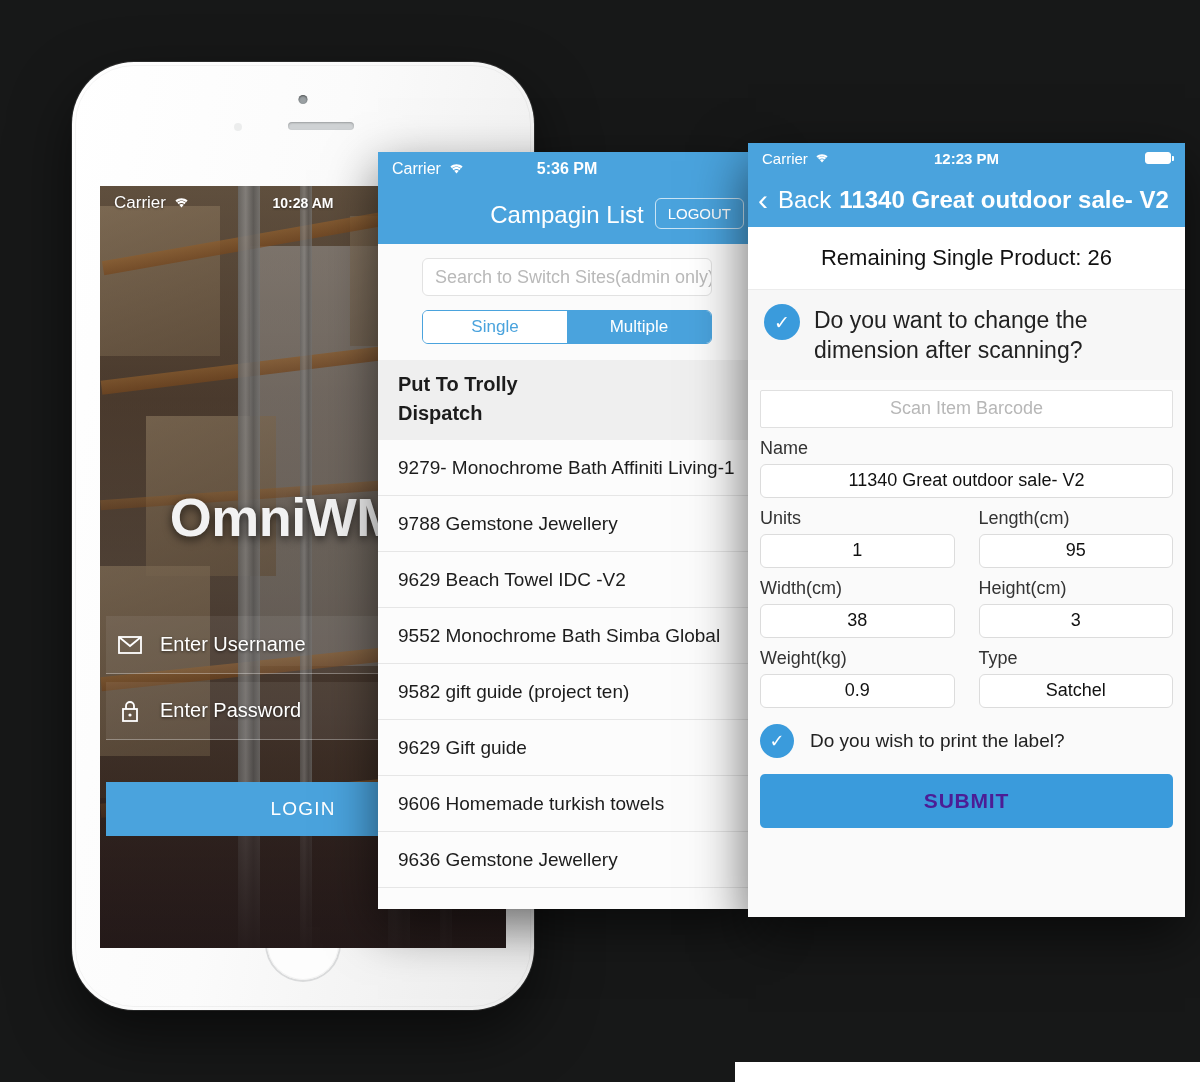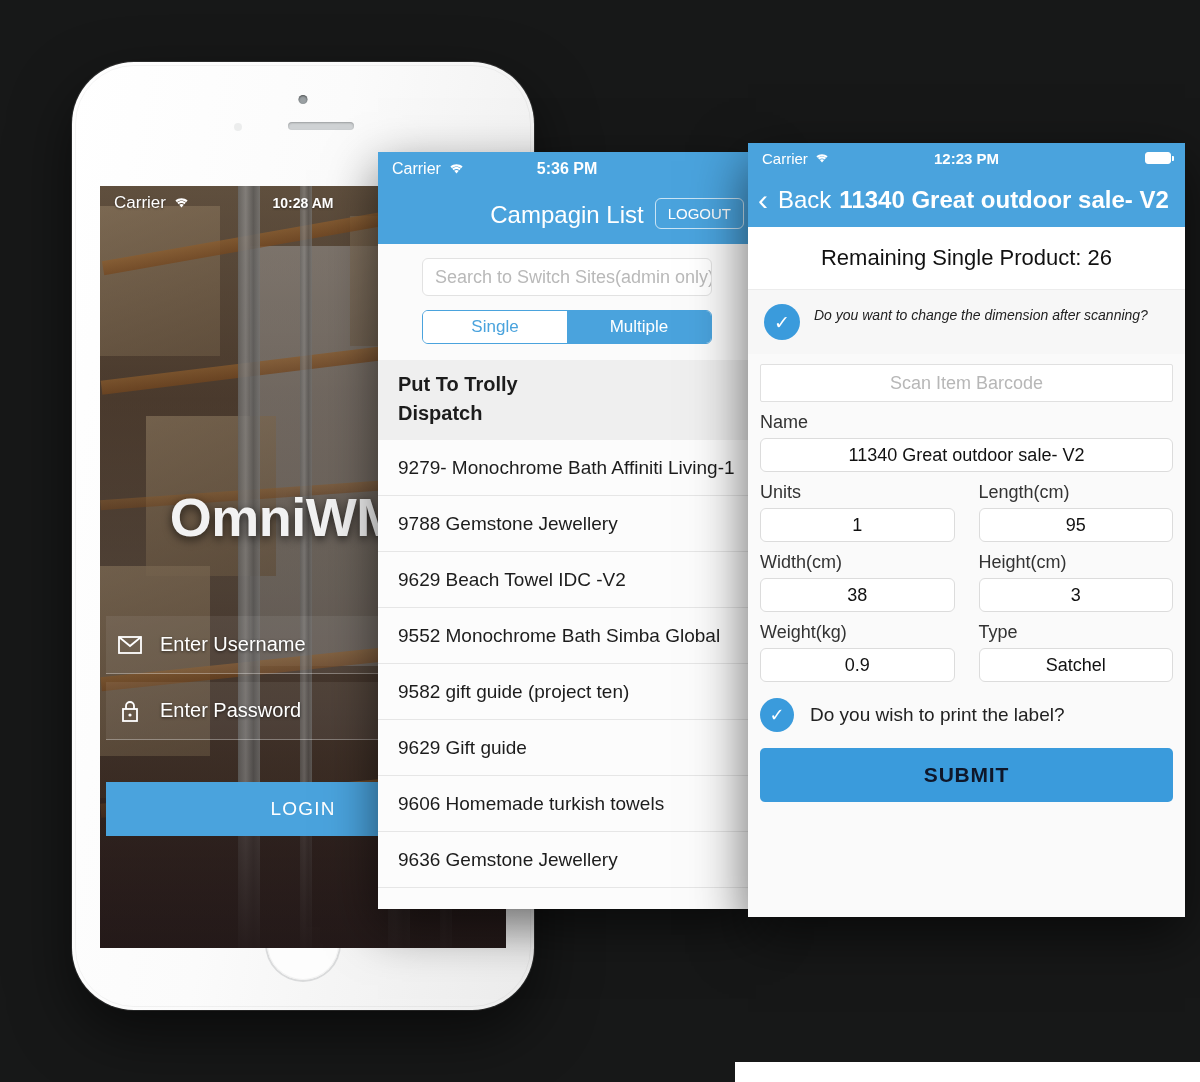--- a/index.html
+++ b/index.html
@@ -219,21 +219,21 @@
   }
   .p3-check{
     display:flex; align-items:flex-start; gap:14px;
     padding:14px 16px; background:#f7f7f7;
   }
   .cbox{
     flex:0 0 auto; width:36px; height:36px; border-radius:50%;
     background:#3a9bdc; display:flex; align-items:center; justify-content:center;
     color:#fff; font-size:19px;
   }
-  .p3-check .ctxt{ font-size:14px; color:#222; line-height:1.3; padding-top:2px;font-style:italic; }
+  .p3-check .ctxt{ font-size:23px; color:#222; line-height:1.3; padding-top:2px; }
   .p3-scan{
     margin:10px 12px 0 12px; height:38px;
     background:#fff; border:1px solid #e0e0e0; border-radius:2px;
     display:flex; align-items:center; justify-content:center;
     color:#b7b7b7; font-size:18px;
   }
   .p3-lbl{ padding:10px 12px 5px 12px; font-size:18px; color:#333; }
   .p3-input{
     margin:0 12px; height:34px; background:#fff;
     border:1px solid #dcdcdc; border-radius:6px;
@@ -243,21 +243,21 @@
   .p3-grid{ display:flex; }
   .p3-col{ flex:1; min-width:0; }
   .p3-print{
     display:flex; align-items:center; gap:16px;
     padding:16px 12px 8px 12px;
   }
   .p3-print .cbox{ width:34px; height:34px; font-size:18px; }
   .p3-print .ctxt{ font-size:19px; color:#222; }
   .p3-submit{
     margin:8px 12px 0 12px; height:54px; border-radius:5px;
-    background:#3a9bdc; color:#0f172a;
+    background:#3a9bdc; color:#4c1d95;
     display:flex; align-items:center; justify-content:center;
     font-size:21px; font-weight:700; letter-spacing:.8px;
   }
 </style>
 </head>
 <body>
 
 <div class="stage">
 
   <div class="bottom-band"></div>

